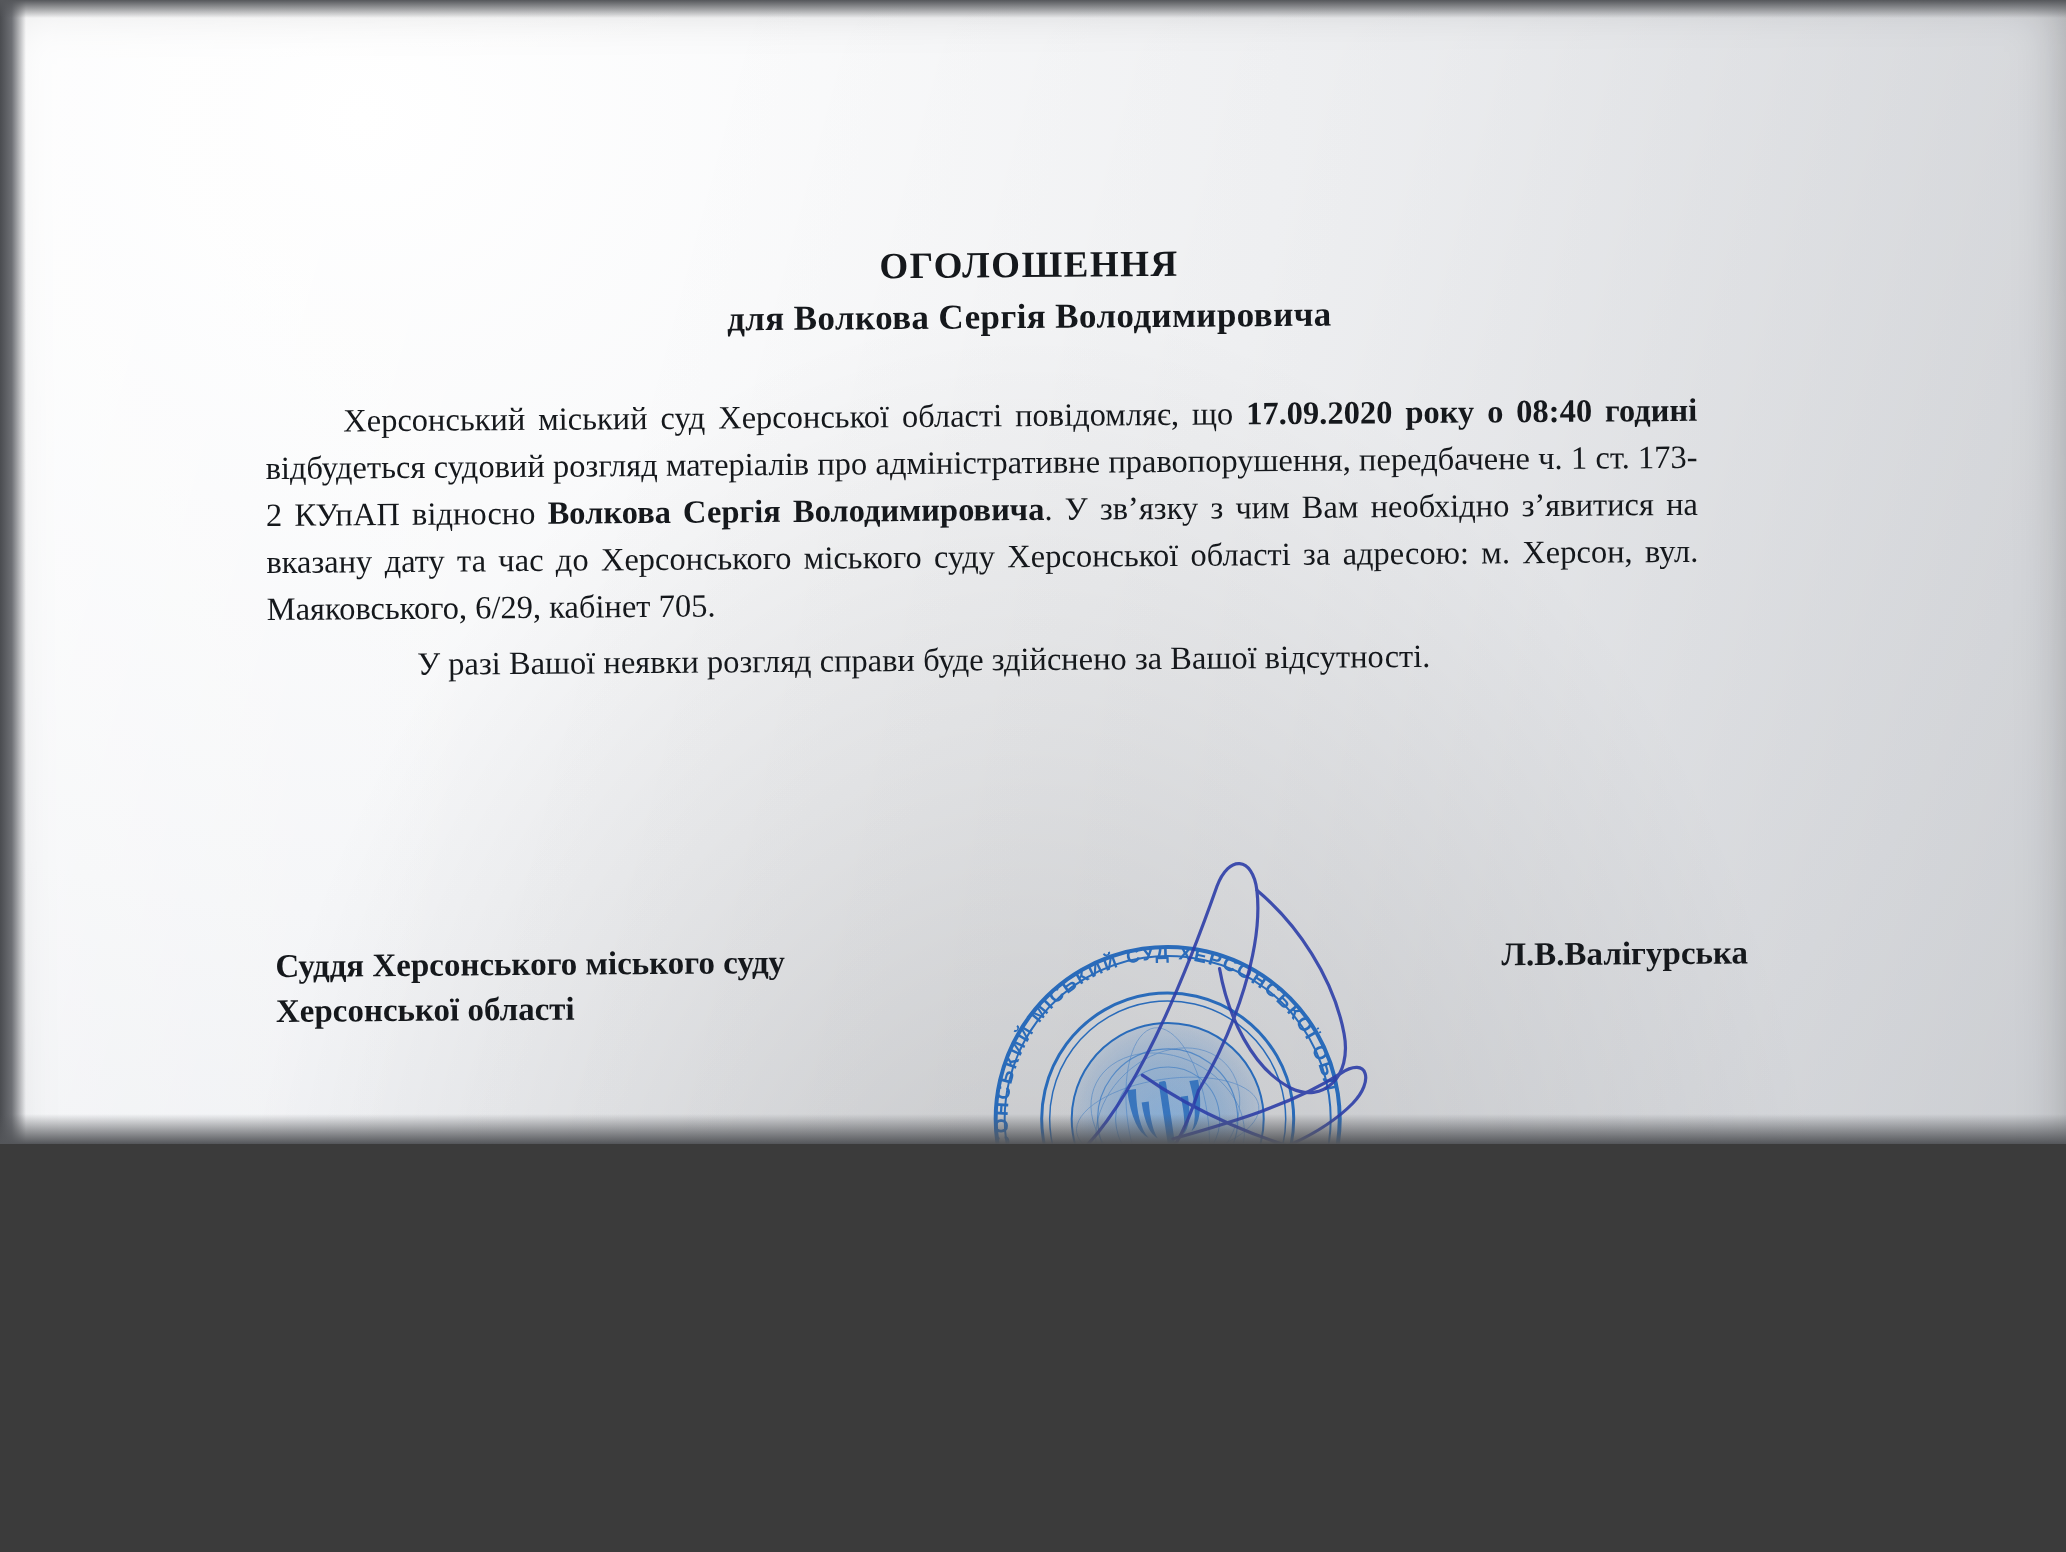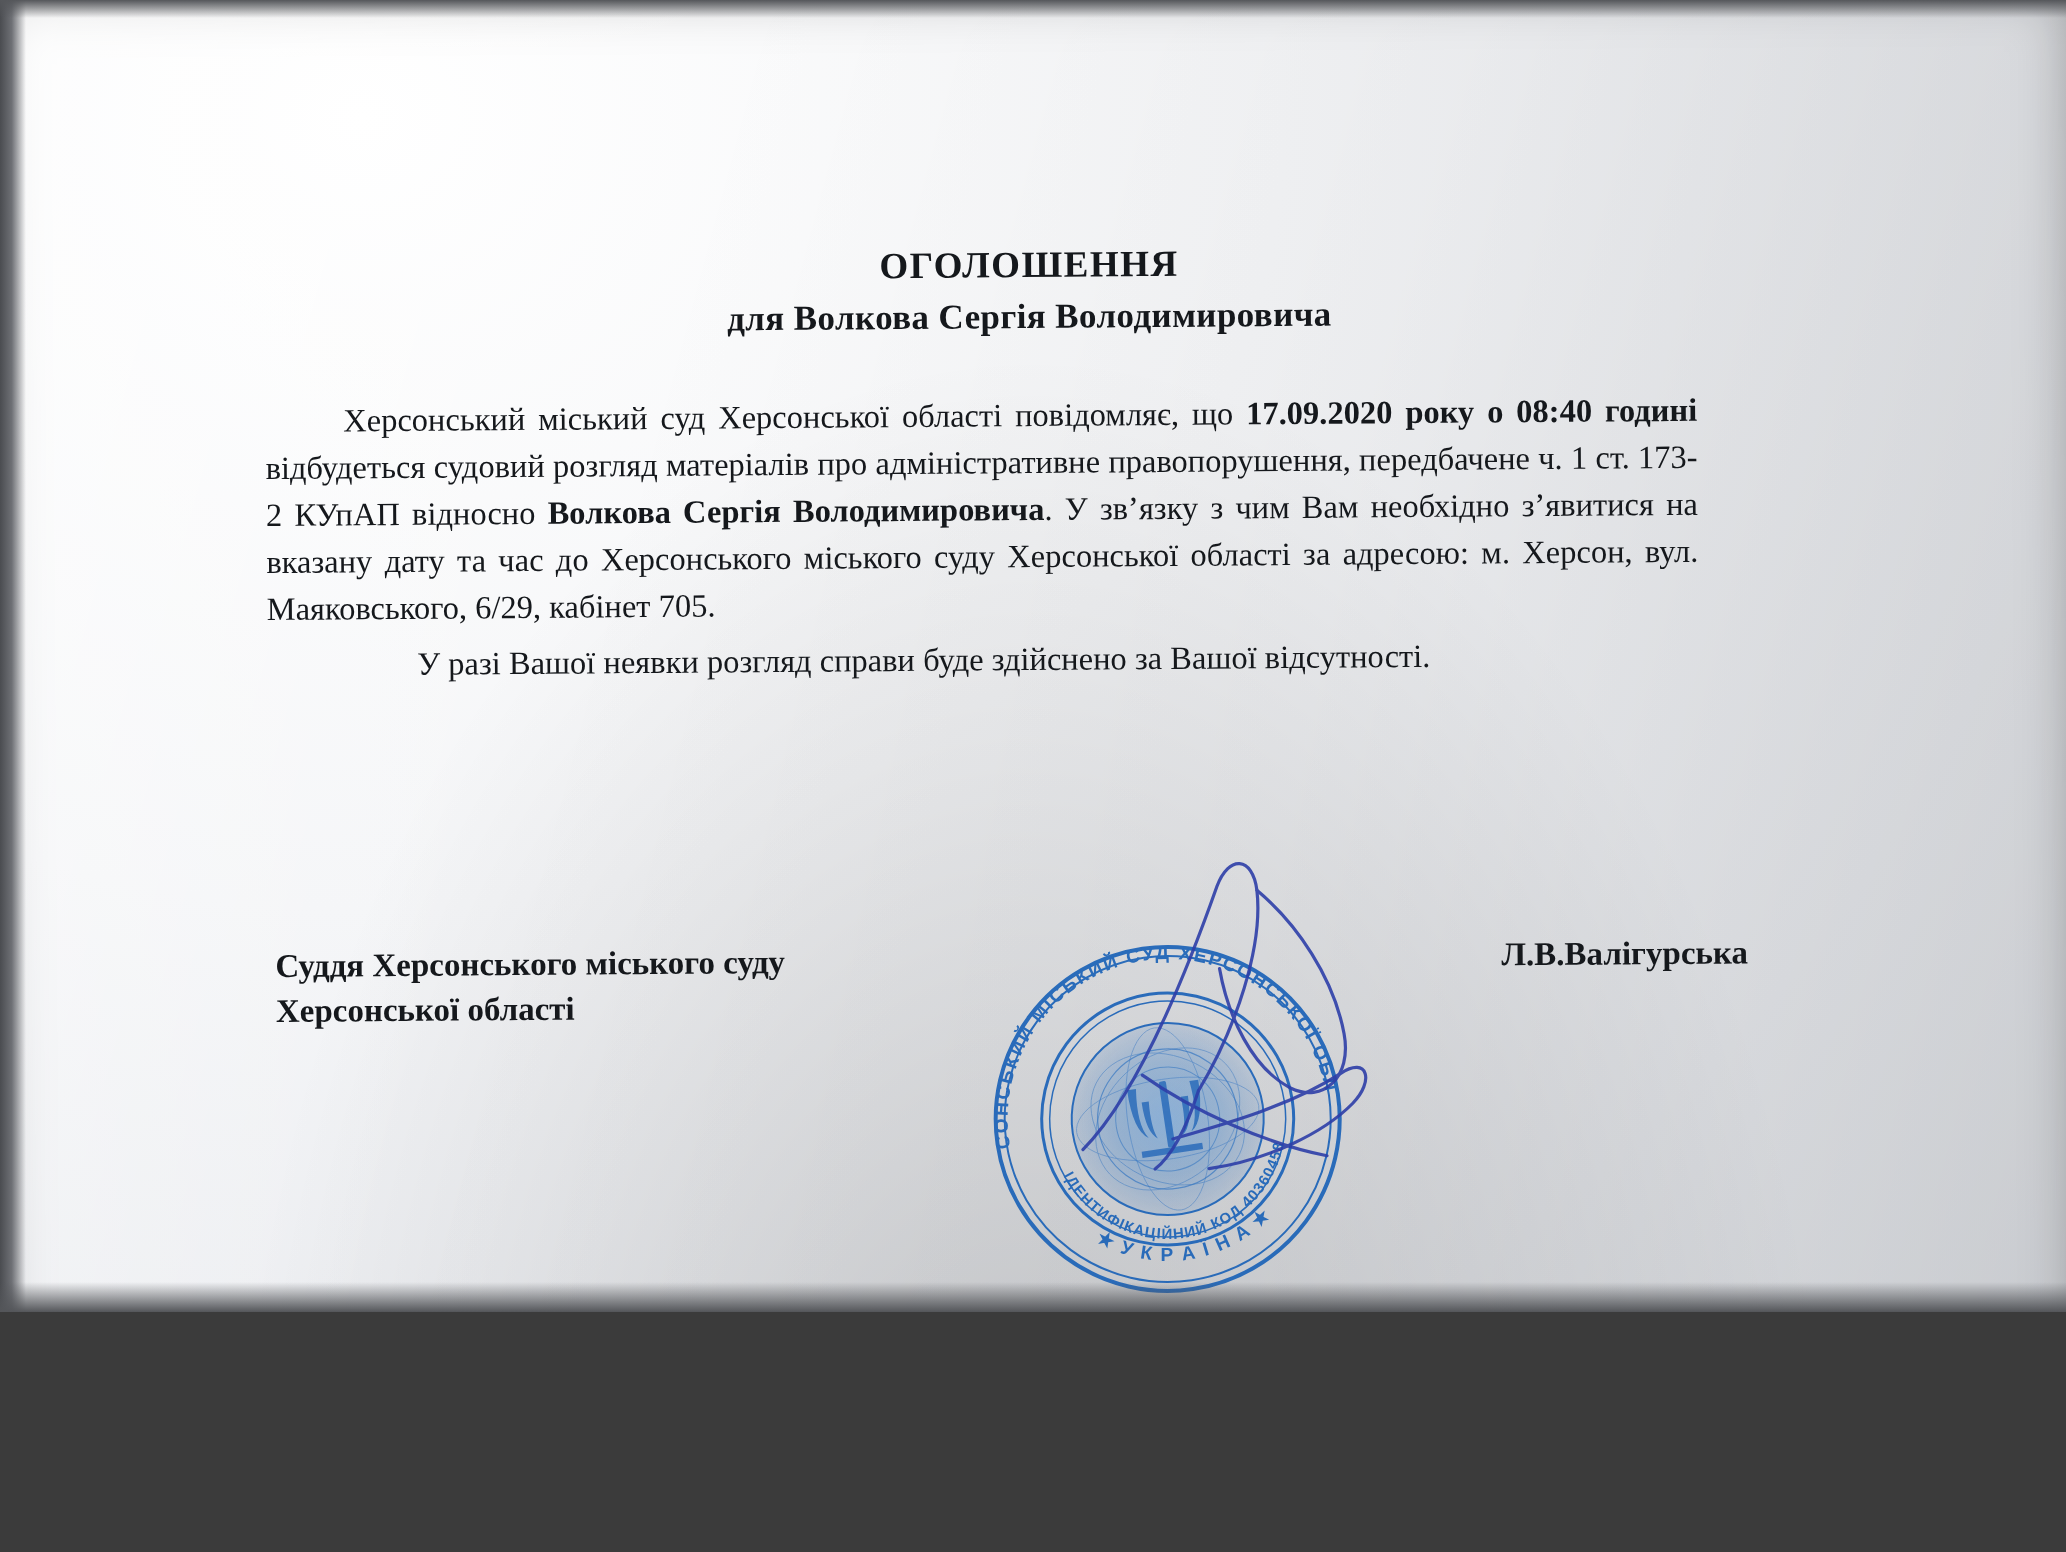--- a/index.html
+++ b/index.html
@@ -11,21 +11,21 @@
     width: 2066px;
     height: 1552px;
     overflow: hidden;
     font-family: "Liberation Serif", serif;
   }
 
   
   .photo {
     position: relative;
     width: 2066px;
-    height: 1312px;
+    height: 1144px;
     background: #6d6f73;
     overflow: hidden;
   }
   .paper {
     position: absolute;
     left: -10px;
     top: -14px;
     width: 2090px;
     height: 1600px;
     background:

